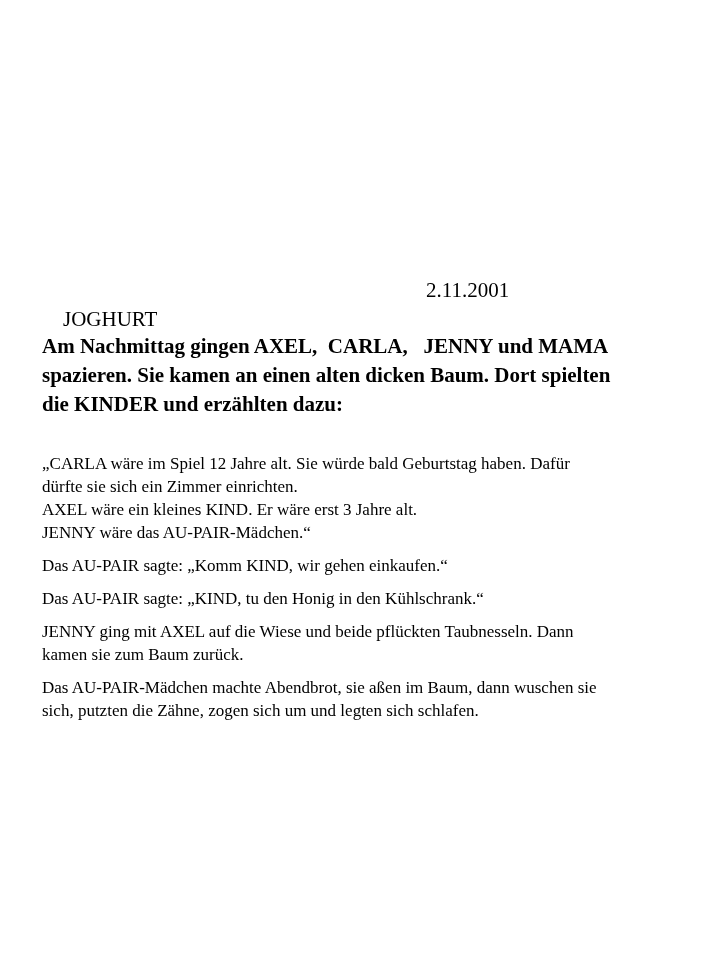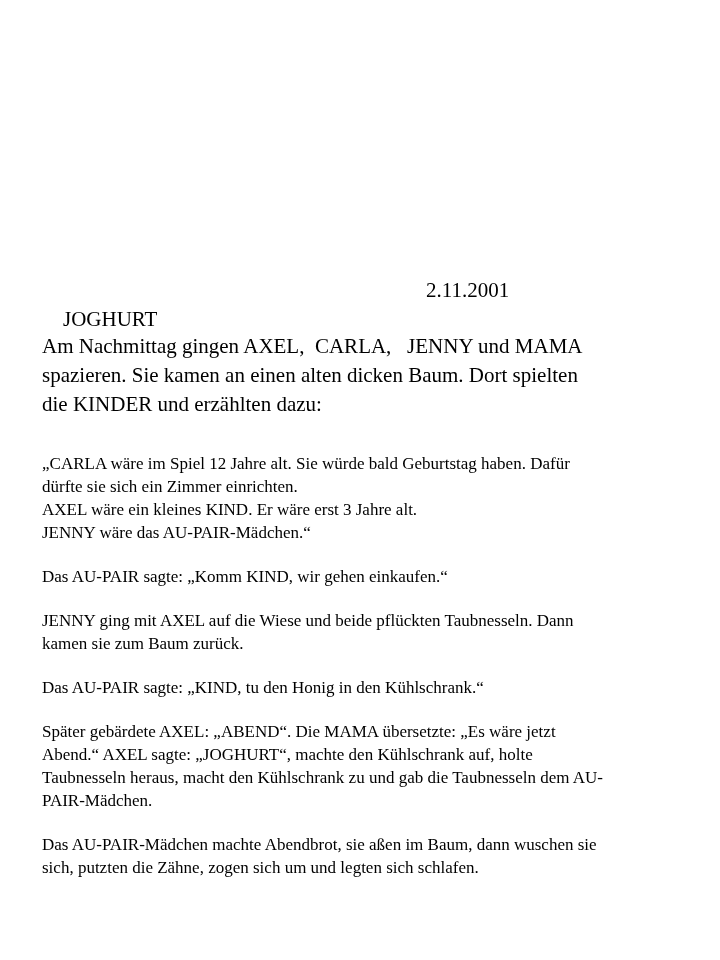--- a/index.html
+++ b/index.html
@@ -26,23 +26,24 @@
   .doc-header .date {
     position: absolute;
     left: 384px;
     top: 0;
   }
   .lead {
     margin-top: 27px;
     font-size: 21px;
     line-height: 29px;
     white-space: pre-wrap;
+    font-weight: bold;
   }
   .body-paragraph {
-    margin-top: 21px;
+    margin-top: 10px;
     font-size: 17px;
     line-height: 23px;
     white-space: pre-wrap;
   }
   .body-paragraph.first {
     margin-top: 33px;
   }
 </style>
 </head>
 <body>
@@ -58,27 +59,23 @@
 spazieren. Sie kamen an einen alten dicken Baum. Dort spielten
 die KINDER und erzählten dazu:</p>
 
   <p class="body-paragraph first">„CARLA wäre im Spiel 12 Jahre alt. Sie würde bald Geburtstag haben. Dafür
 dürfte sie sich ein Zimmer einrichten.
 AXEL wäre ein kleines KIND. Er wäre erst 3 Jahre alt.
 JENNY wäre das AU-PAIR-Mädchen.“</p>
 
   <p class="body-paragraph">Das AU-PAIR sagte: „Komm KIND, wir gehen einkaufen.“</p>
 
+  <p class="body-paragraph">Das AU-PAIR sagte: „KIND, tu den Honig in den Kühlschrank.“</p>
+
   <p class="body-paragraph">JENNY ging mit AXEL auf die Wiese und beide pflückten Taubnesseln. Dann
 kamen sie zum Baum zurück.</p>
 
-  <p class="body-paragraph">Das AU-PAIR sagte: „KIND, tu den Honig in den Kühlschrank.“</p>
 
-
-  <p class="body-paragraph">Später gebärdete AXEL: „ABEND“. Die MAMA übersetzte: „Es wäre jetzt
-Abend.“ AXEL sagte: „JOGHURT“, machte den Kühlschrank auf, holte
-Taubnesseln heraus, macht den Kühlschrank zu und gab die Taubnesseln dem AU-
-PAIR-Mädchen.</p>
 
   <p class="body-paragraph">Das AU-PAIR-Mädchen machte Abendbrot, sie aßen im Baum, dann wuschen sie
 sich, putzten die Zähne, zogen sich um und legten sich schlafen.</p>
 
 </div>
 
 </body></html>

